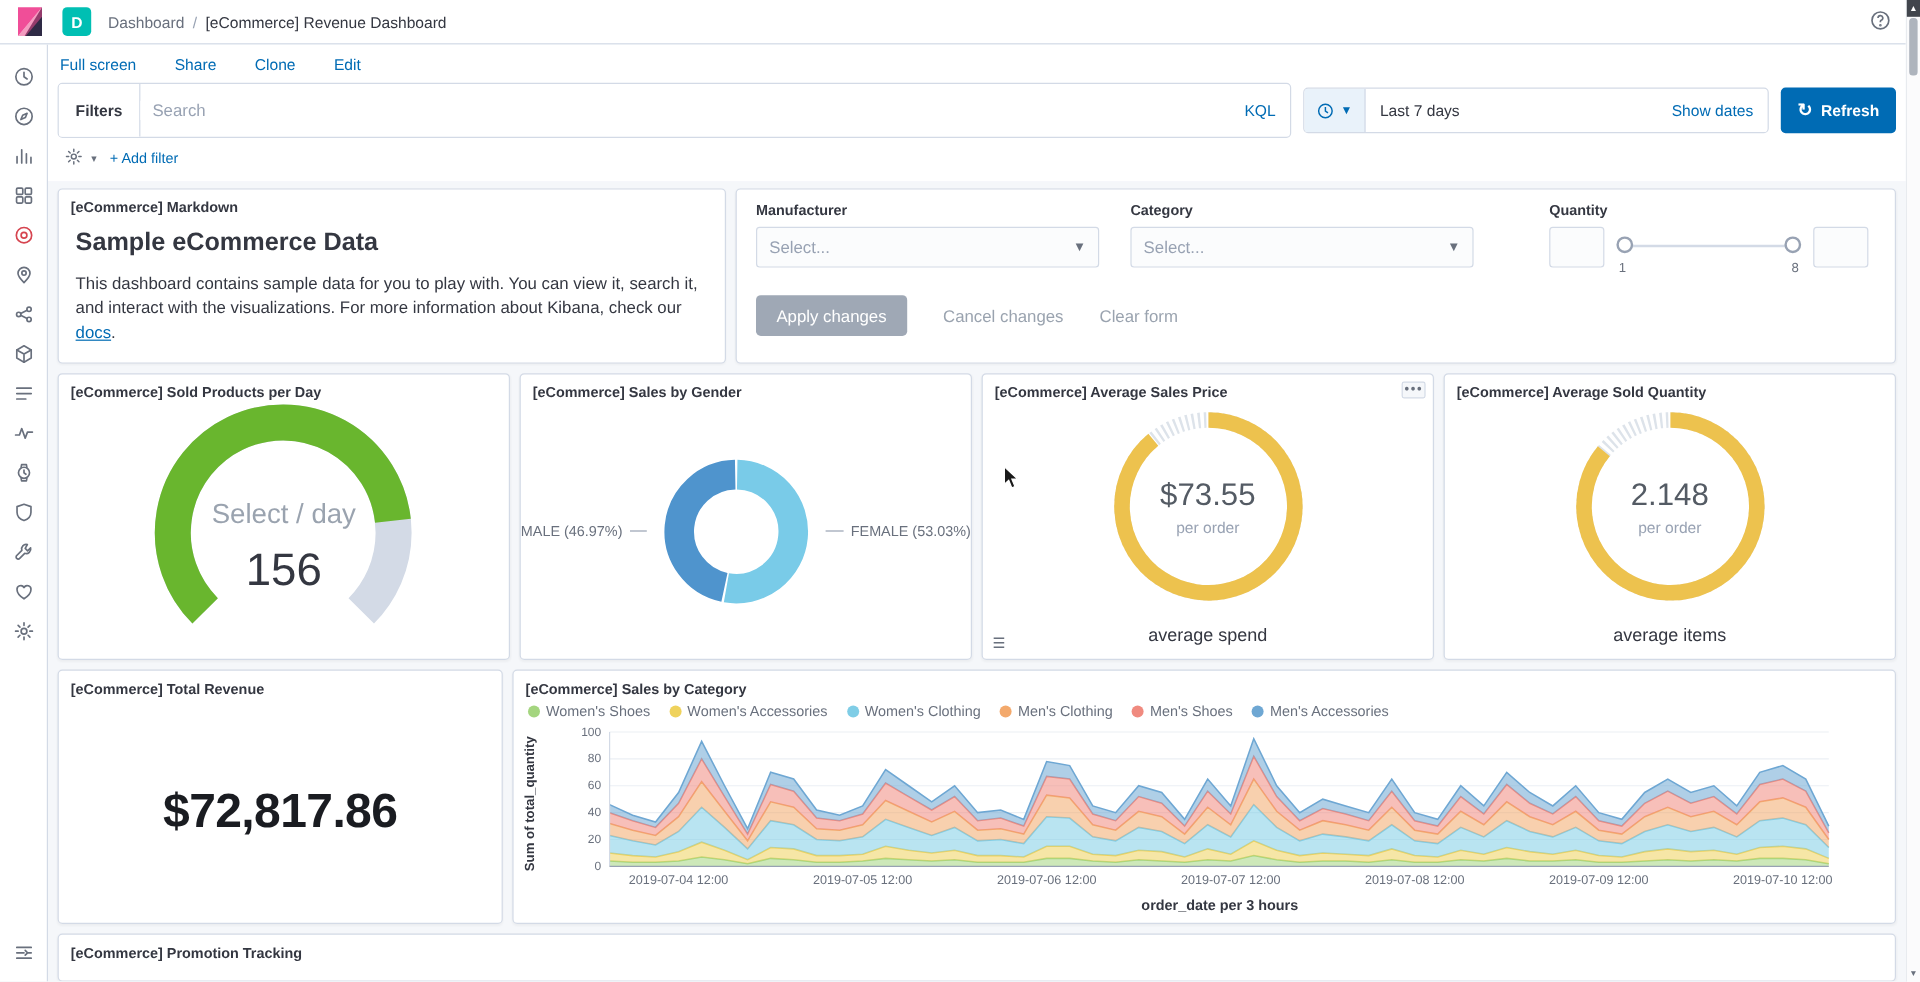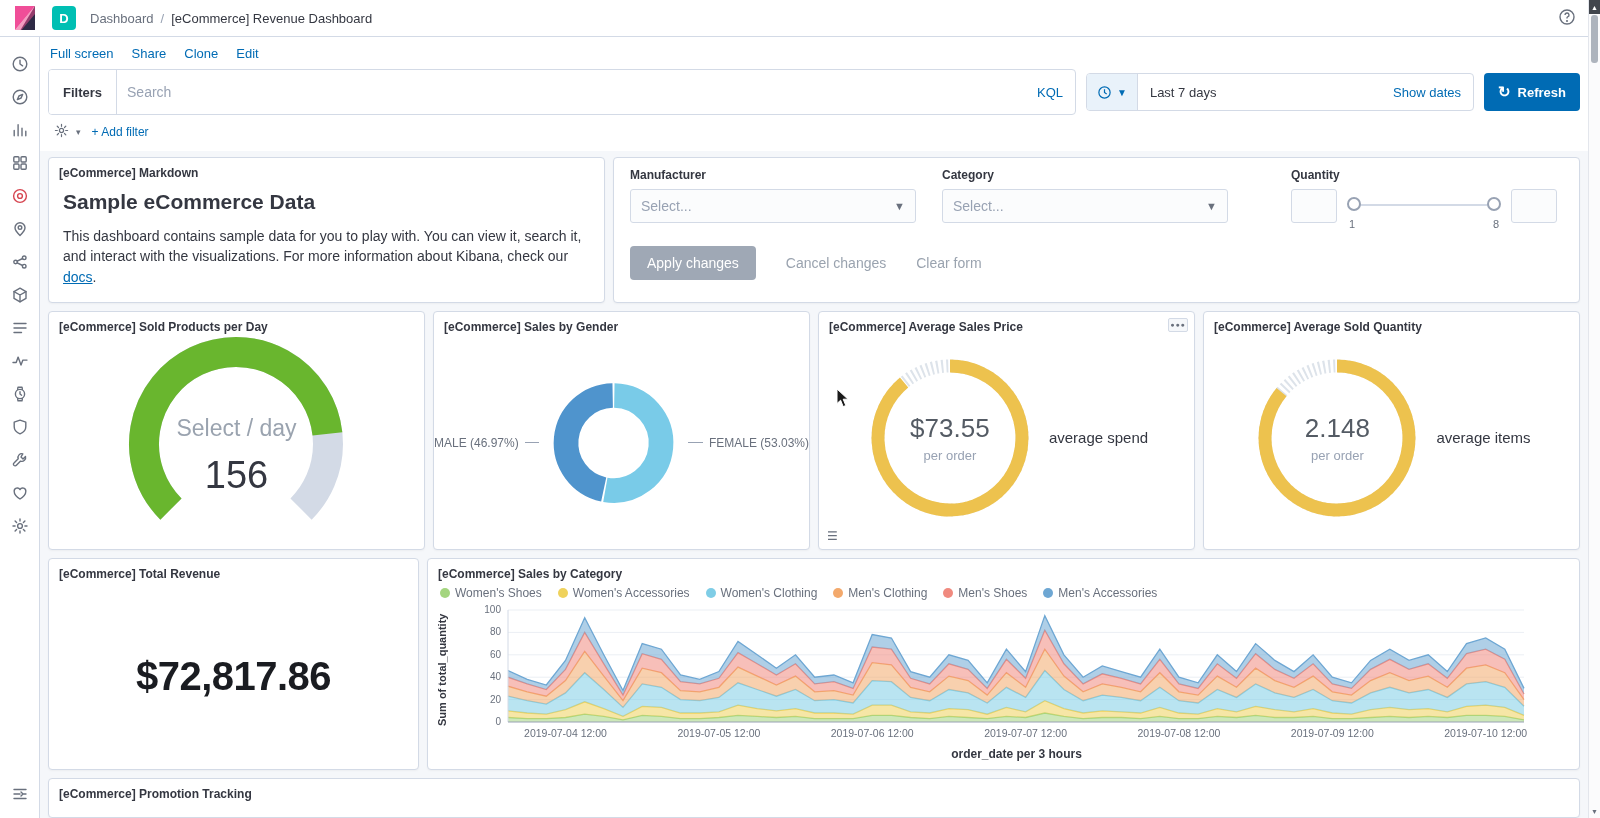--- a/index.html
+++ b/index.html
@@ -18,21 +18,21 @@
 
 
 .below{position:absolute;top:37px;left:0;right:12px;bottom:0;display:flex}
 .sidebar{width:40px;background:#fff;border-right:1px solid #D3DAE6;display:flex;flex-direction:column;align-items:center;padding:10px 0 8px;flex:0 0 auto}
 .sb-item{width:32px;height:33px;display:flex;align-items:center;justify-content:center;color:#69707D;cursor:pointer}
 .sb-collapse{margin-top:auto}
 .main{flex:1;display:flex;flex-direction:column;min-width:0}
 
 
 .controls-area{background:#fff}
-.menubar{display:flex;gap:18px;padding:9px 10px 3px 10px;font-size:13px}
+.menubar{display:flex;gap:32px;padding:9px 10px 3px 10px;font-size:13px}
 .menubar a{color:#006BB4;cursor:pointer}
 .querybar{display:flex;align-items:center;padding:5px 8px;gap:10px}
 .search-group{flex:1;display:flex;align-items:center;height:46px;border:1px solid #D3DAE6;border-radius:4px;background:#fff;overflow:hidden}
 .filters-btn{height:100%;padding:0 14px;font-size:13px;font-weight:600;color:#343741;background:#fff;border:none;border-right:1px solid #D3DAE6;cursor:pointer}
 .search-input{flex:1;border:none;outline:none;font-size:14px;padding:0 10px;color:#343741;font-family:"Liberation Sans",sans-serif}
 .search-input::placeholder{color:#98A2B3}
 .kql{color:#006BB4;font-size:13px;padding-right:12px;cursor:pointer}
 .timepicker{width:388px;height:38px;border:1px solid #D3DAE6;border-radius:4px;background:#fff;display:flex;align-items:center;flex:0 0 auto;overflow:hidden}
 .tp-left{height:100%;display:flex;align-items:center;gap:5px;padding:0 10px;background:#E9F2FA;border-right:1px solid #D3DAE6;color:#006BB4;cursor:pointer}
 .tp-chevron{font-size:10px;color:#006BB4}
@@ -76,21 +76,21 @@
 .ghost-btn{background:none;border:none;color:#9aa3af;font-size:14px;cursor:default}
 
 
 .gauge-wrap{position:absolute;inset:24px 0 0 0;display:flex;align-items:center;justify-content:center}
 .gauge-text{position:absolute;top:50%;left:50%;transform:translate(-50%,-34%);text-align:center}
 .gauge-label{font-size:23px;color:#9aa3af}
 .gauge-value{font-size:38px;color:#343741;margin-top:12px}
 .gender-wrap{position:absolute;inset:24px 0 0 0;display:flex;align-items:center;justify-content:center;gap:6px}
 .pie-label{font-size:12px;color:#69707D;white-space:nowrap}
 .pie-line{width:16px;height:1px;background:#98A2B3}
-.goal-wrap{position:absolute;inset:24px 0 10px 0;display:flex;flex-direction:row;align-items:center;justify-content:center;gap:14px}
+.goal-wrap{position:absolute;inset:24px 0 10px 0;display:flex;flex-direction:column;align-items:center;justify-content:center;gap:14px}
 .goal-donut{position:relative;width:170px;height:170px}
 .goal-center{position:absolute;inset:0;display:flex;flex-direction:column;align-items:center;justify-content:center}
 .goal-value{font-size:26px;color:#545b64}
 .goal-sub{font-size:13px;color:#98A2B3;margin-top:4px}
 .goal-caption{font-size:15px;color:#343741}
 .panel-options{position:absolute;top:6px;right:6px;width:20px;height:14px;border:1px solid #D3DAE6;border-radius:2px;background:#F5F7FA;color:#69707D;font-size:7px;line-height:12px;text-align:center;letter-spacing:1px;cursor:pointer}
 .legend-toggle{position:absolute;left:8px;bottom:6px;color:#69707D;font-size:12px;cursor:pointer}
 
 
 .metric-wrap{position:absolute;inset:24px 0 0 0;display:flex;align-items:center;justify-content:center}

